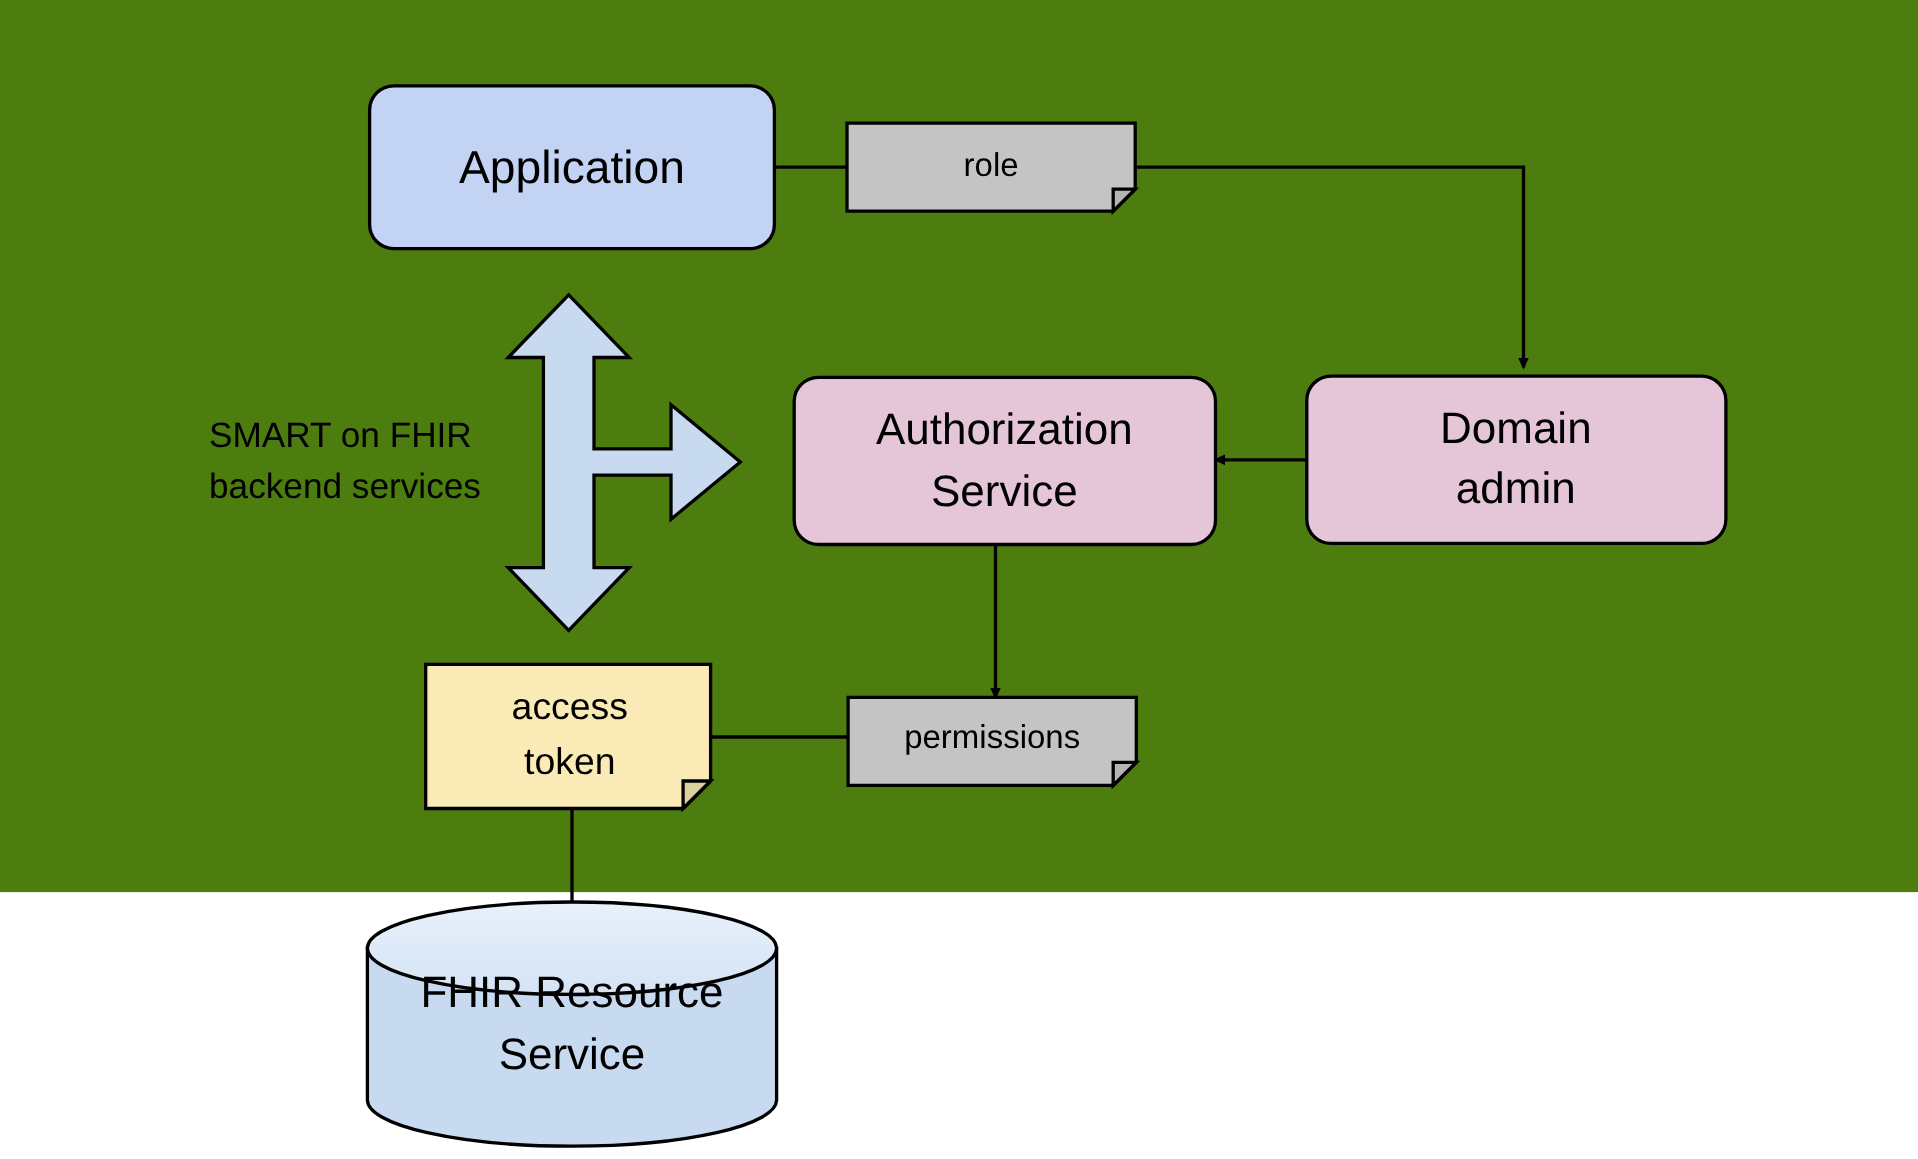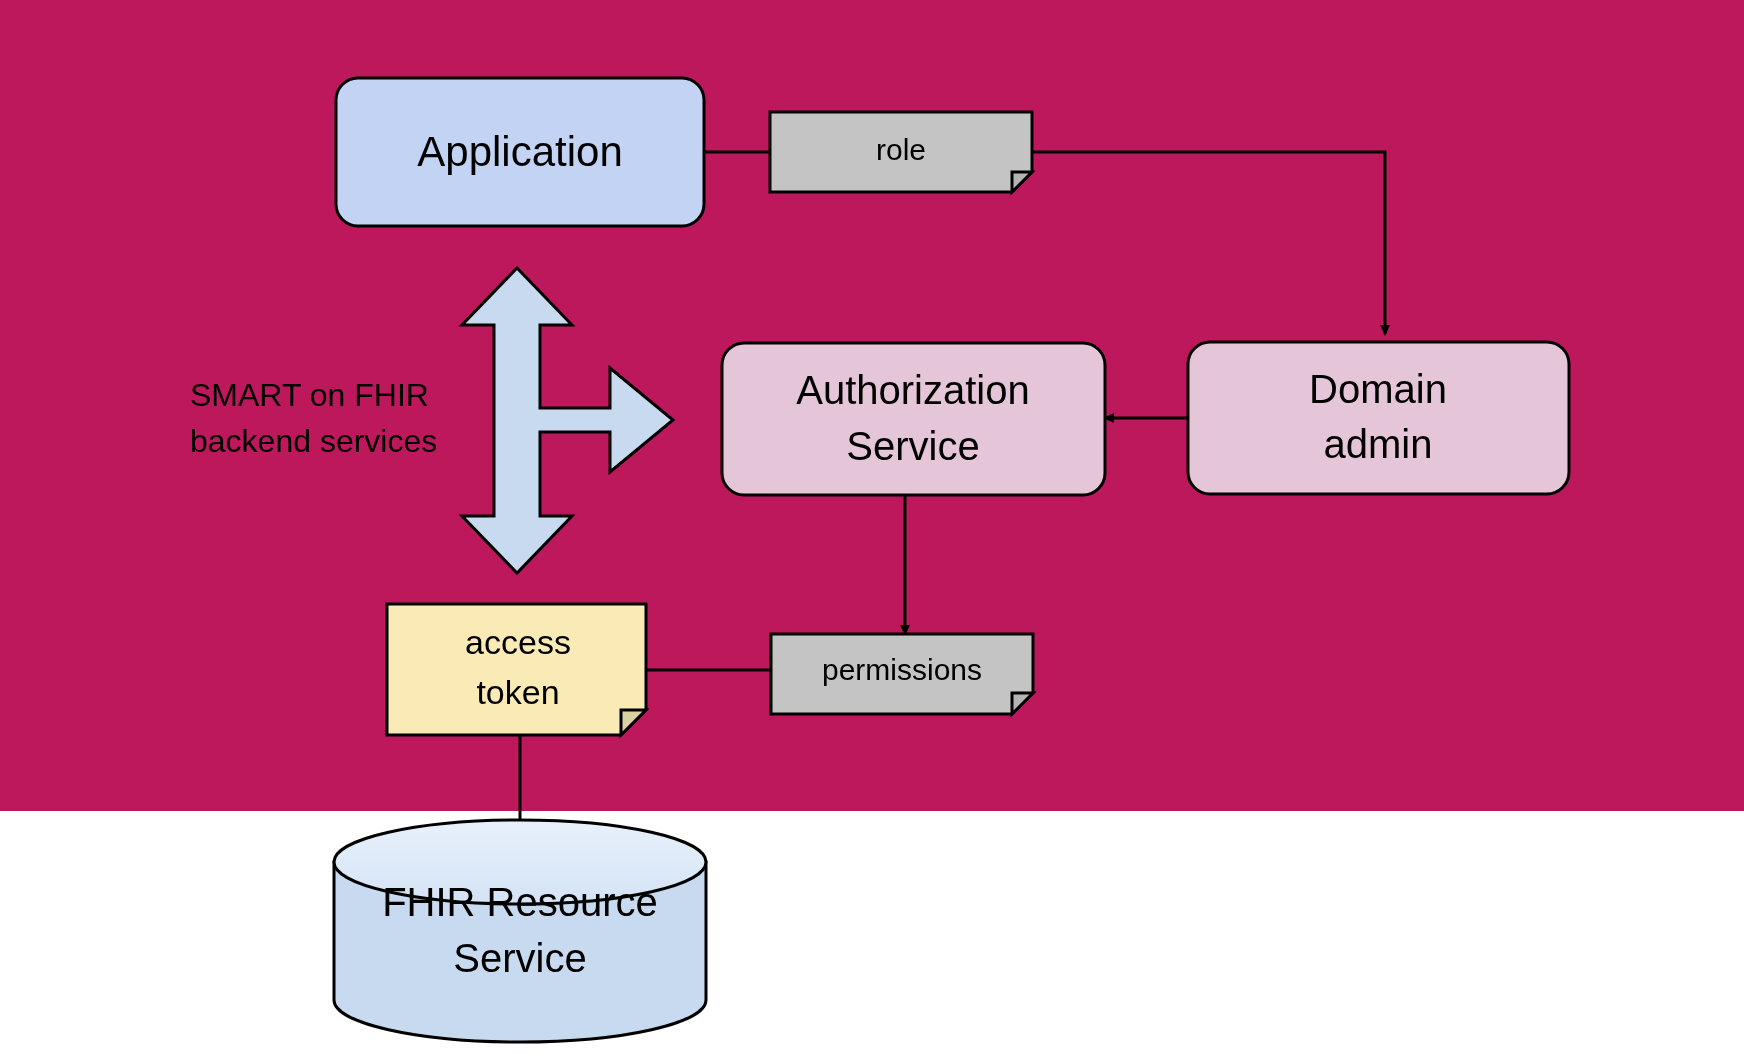--- a/index.html
+++ b/index.html
@@ -10,21 +10,21 @@
   body {
     width: 1744px;
     height: 1054px;
     font-family: "Liberation Sans", sans-serif;
     overflow: hidden;
   }
   #diagram-root {
     position: relative;
     width: 1744px;
     height: 811px;
-    background: #be185d;
+    background: #4d7c0f;
   }
   svg#diagram-svg {
     position: absolute;
     top: 0;
     left: 0;
     width: 1744px;
     height: 1054px;
     display: block;
   }
   .node-text {

